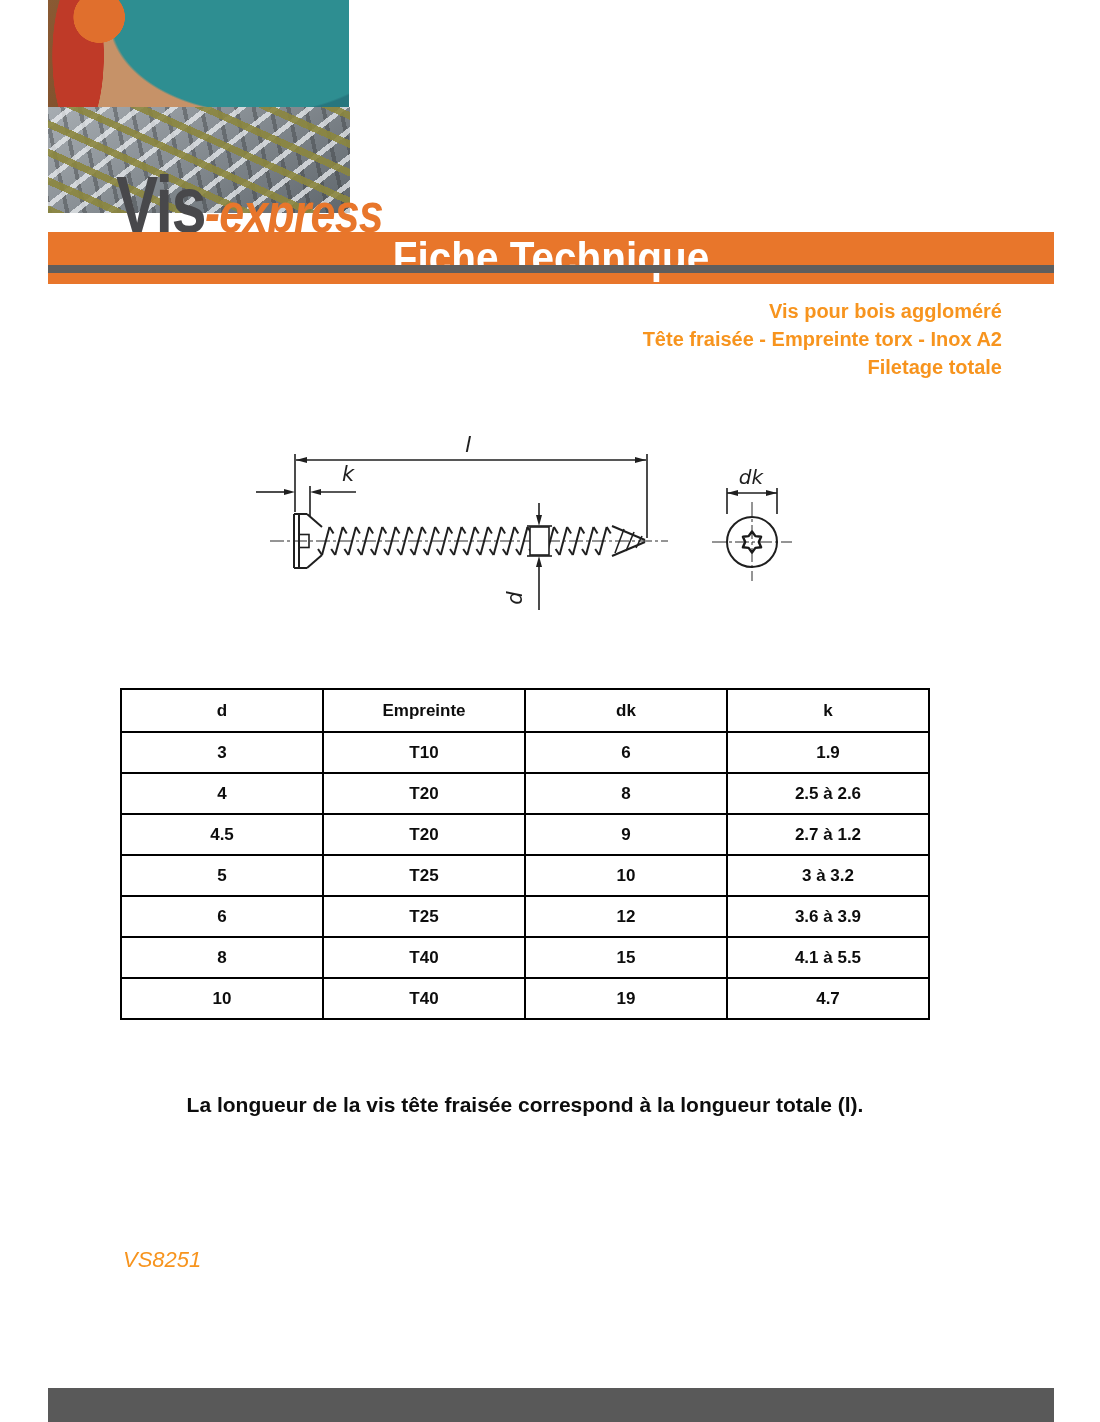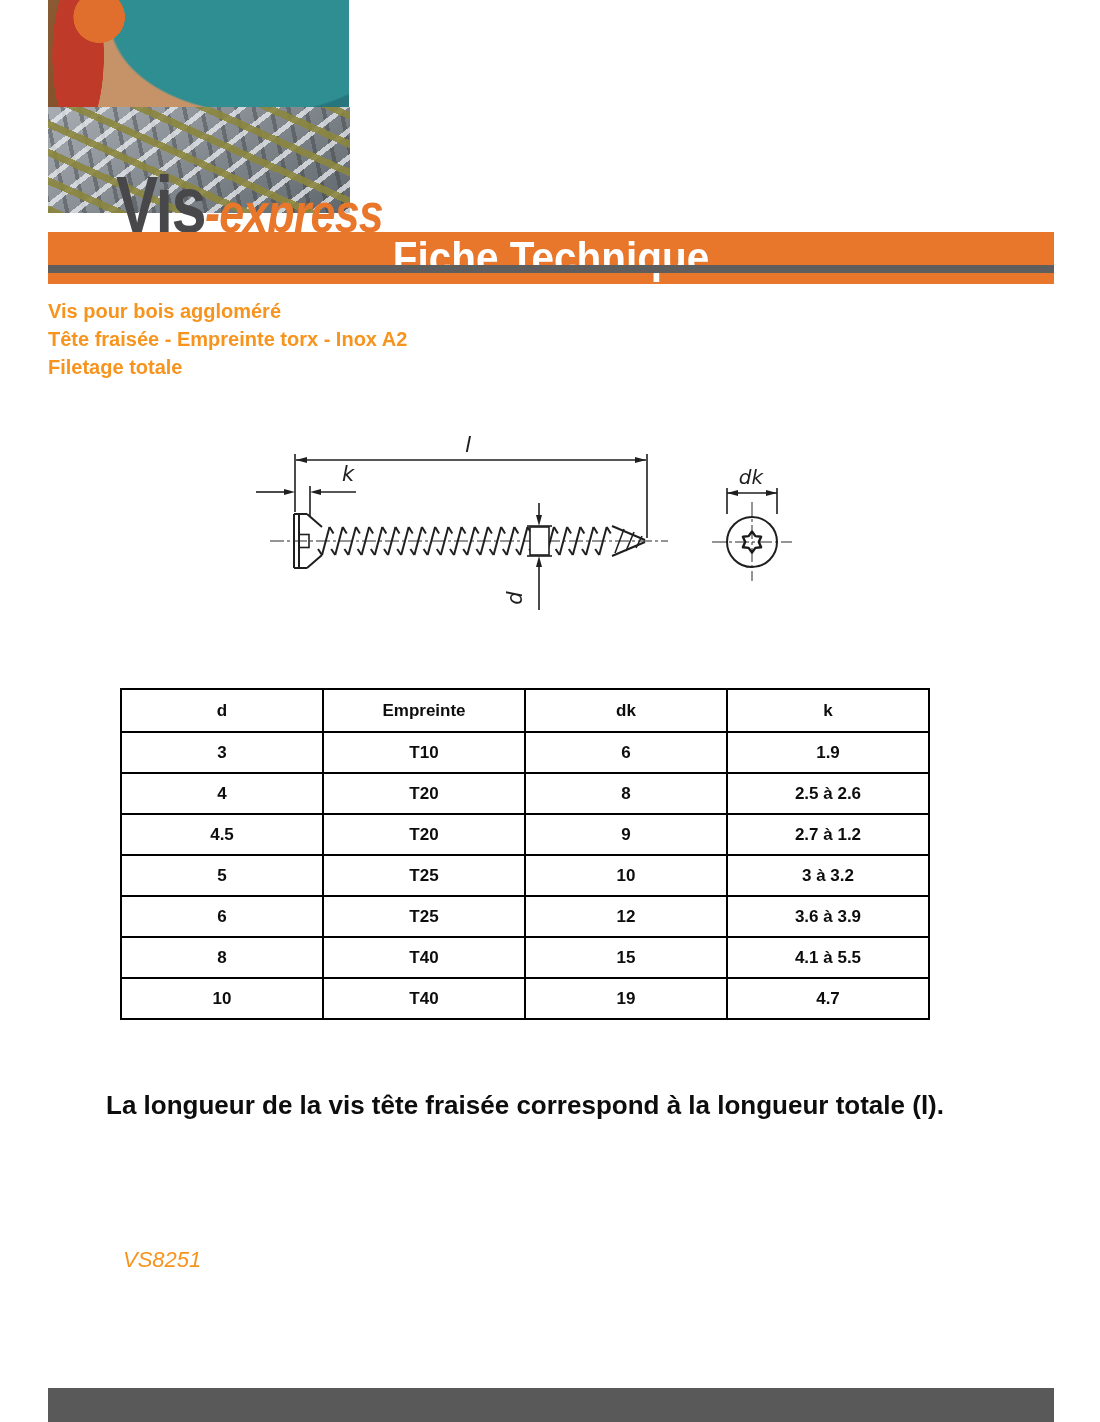--- a/index.html
+++ b/index.html
@@ -44,21 +44,21 @@
     position:absolute;left:48px;top:213px;width:1006px;height:52px;
     background:var(--banner-orange,#e8762b);display:flex;align-items:center;justify-content:center;margin-top:19px;
   }
   .orange-band span{
     color:#fff;font-weight:bold;font-size:44px;display:inline-block;transform:scaleX(0.92);
     letter-spacing:0px;
   }
   .gray-strip{position:absolute;left:48px;top:265px;width:1006px;height:8px;background:#5e5e5e;}
   
   .product-title{
-    position:absolute;left:48px;top:297px;width:954px;text-align:left;
+    position:absolute;left:48px;top:297px;width:954px;text-align:right;
     color:var(--accent-orange,#f7941e);font-weight:bold;font-size:20px;line-height:28px;
   }
   
   .diagram{position:absolute;left:240px;top:420px;}
   .diagram text{font-family:"DejaVu Sans", sans-serif;font-style:italic;fill:#1f1f1f;}
   .dline{stroke:#1f1f1f;stroke-width:1.6;fill:none;}
   .oline{stroke:#1f1f1f;stroke-width:2;fill:none;}
   .cline{stroke:#2a2a2a;stroke-width:1;fill:none;stroke-dasharray:14 3 3 3;}
   .ahead{fill:#1f1f1f;stroke:none;}
   
@@ -67,21 +67,21 @@
   }
   .dim-table th,.dim-table td{
     border:2px solid #000;text-align:center;vertical-align:middle;
     font-weight:bold;font-size:17px;color:#0d0d0d;
   }
   .dim-table th{height:39px;}
   .dim-table td{height:37px;}
   
   .notes{
     position:absolute;left:48px;top:1090px;width:954px;text-align:center;
-    font-weight:bold;font-size:26px;line-height:30px;color:#0d0d0d;
+    font-weight:bold;font-size:21px;line-height:30px;color:#0d0d0d;
   }
   
   .ref-code{
     position:absolute;left:123px;top:1247px;font-style:italic;font-size:22px;
     color:var(--accent-orange,#f7941e);
   }
   .footer-bar{position:absolute;left:48px;top:1388px;width:1006px;height:34px;background:var(--dark-gray,#595959);}
 </style>
 </head>
 <body>

